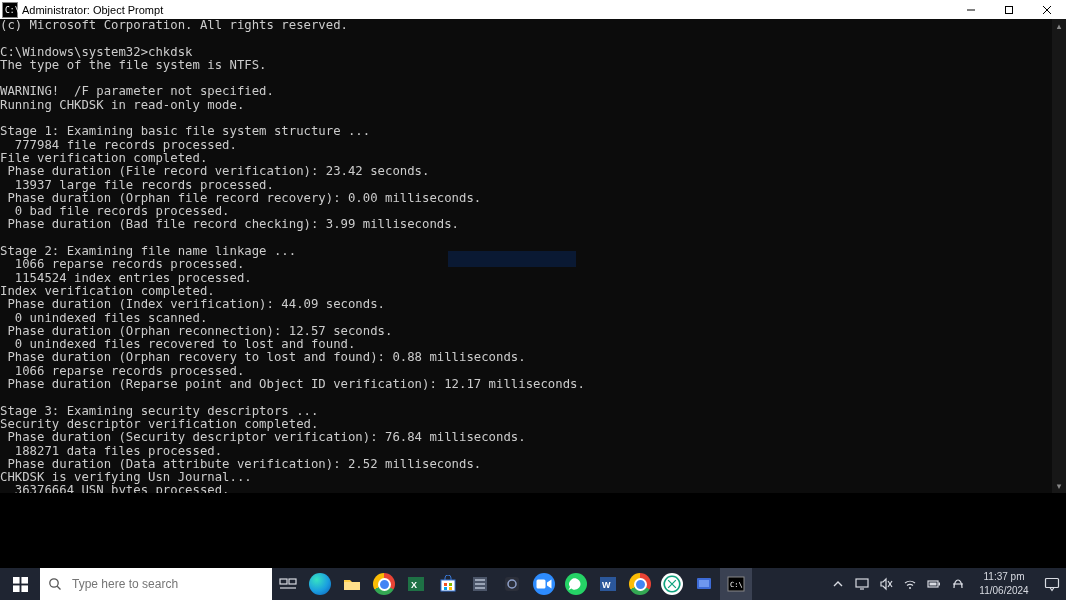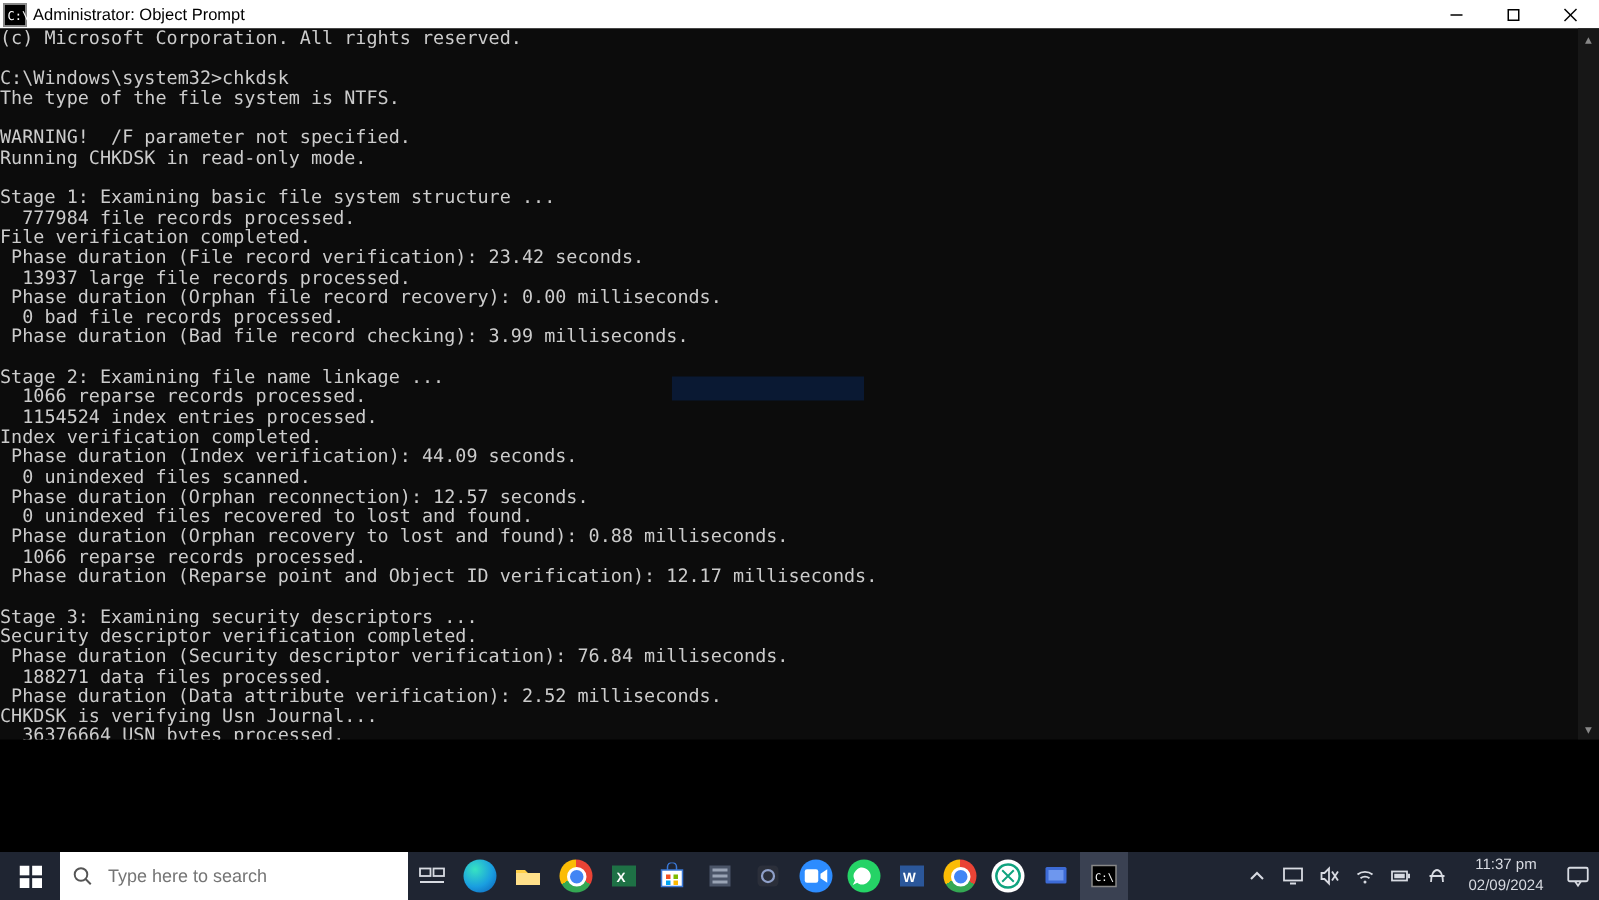--- a/index.html
+++ b/index.html
@@ -281,21 +281,21 @@
         </svg>
     </div>
     <div class="sys-ic">
       <svg viewBox="0 0 14 14">
           <path d="M3 11 c0 -5 2 -8 4 -8 M11 11 c0 -5 -2 -8 -4 -8" stroke-width="1.2"></path>
           <line x1="2" y1="7" x2="12" y2="7" stroke-width="1.2"></line>
         </svg>
     </div>
     <div class="clock">
       <div>11:37 pm</div>
-      <div>02/09/2024</div>
+      <div>11/06/2024</div>
     </div>
     <div class="notif">
       <svg width="16" height="16" viewBox="0 0 16 16">
           <rect x="1.5" y="2.5" width="13" height="9" rx="1" fill="none" stroke="#d8dbe2" stroke-width="1.2"></rect>
           <path d="M6 11.5 l2 3 l2 -3" fill="none" stroke="#d8dbe2" stroke-width="1.2"></path>
         </svg>
     </div>
   </div>
 </div>
 

